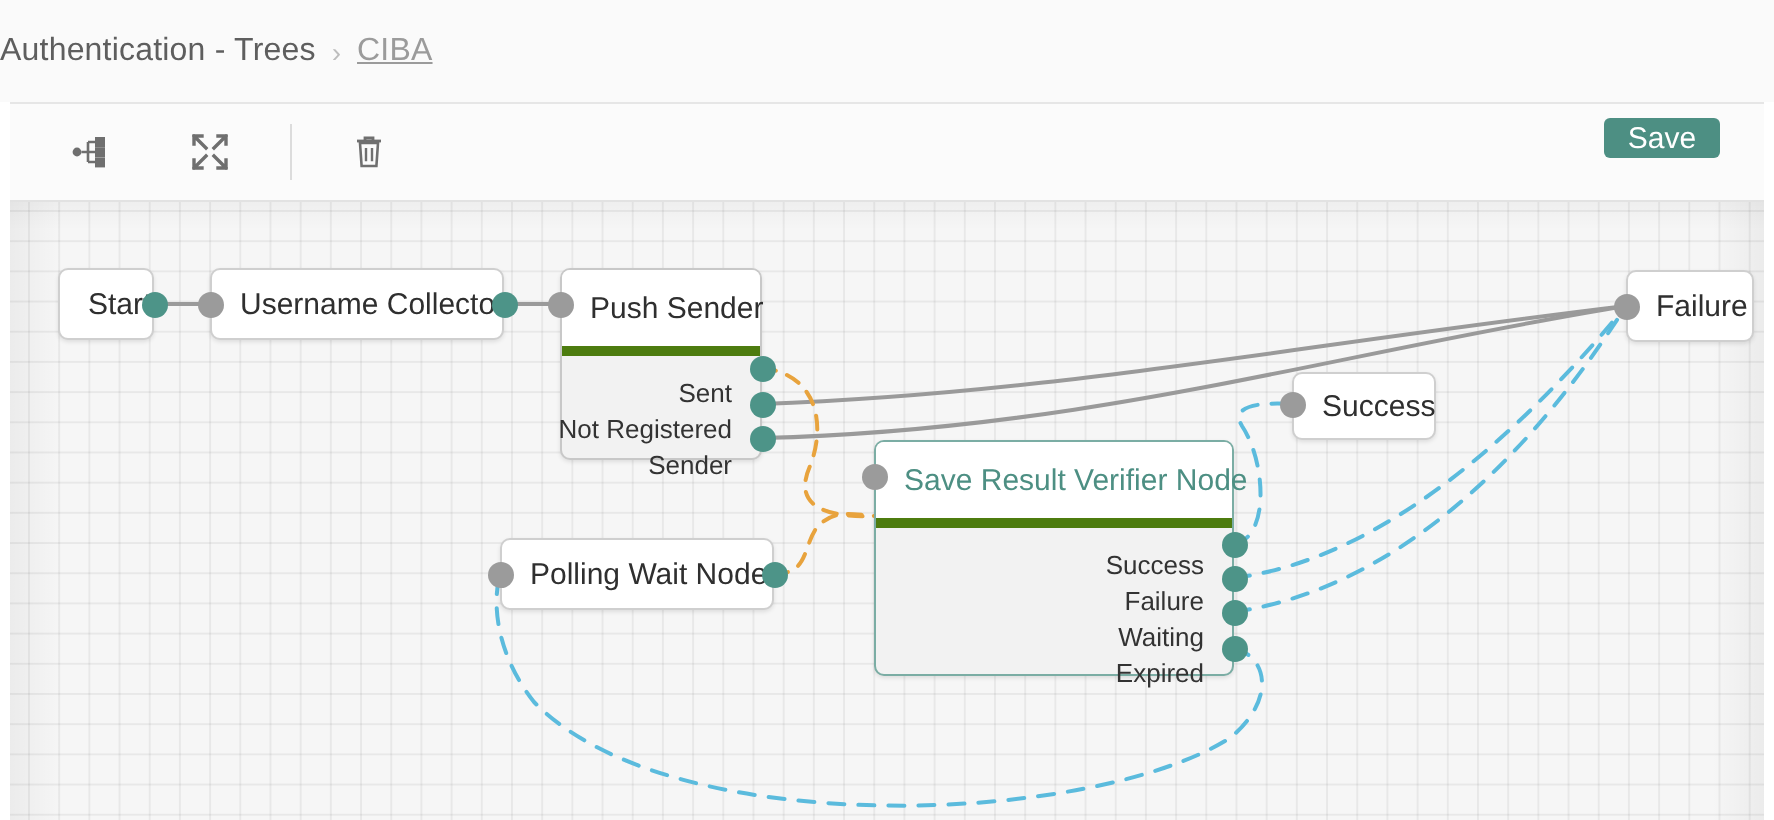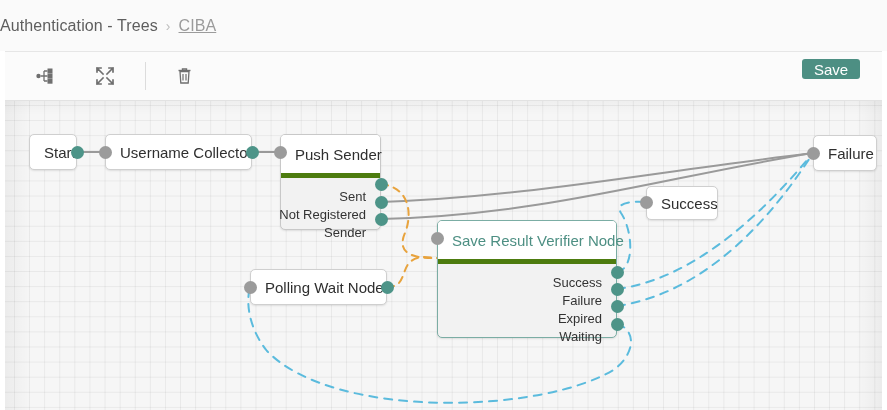--- a/index.html
+++ b/index.html
@@ -306,22 +306,22 @@
     <div class="conn gray" style="left:239px; top:180px;"></div>
     <div class="conn teal" style="left:376px; top:180px;"></div>
 
     <div class="node with-outputs selected" style="left:432px; top:119px; width:180px; height:118px;">
       <div class="node-head">
         <div class="node-title">Save Result Verifier Node</div>
       </div>
       <div class="out-list">
         <div class="out-row">Success</div>
         <div class="out-row">Failure</div>
+        <div class="out-row">Waiting</div>
         <div class="out-row">Expired</div>
-        <div class="out-row">Waiting</div>
       </div>
     </div>
     <div class="conn gray" style="left:426px; top:131px;"></div>
     <div class="conn teal" style="left:606px; top:165px;"></div>
     <div class="conn teal" style="left:606px; top:182px;"></div>
     <div class="conn teal" style="left:606px; top:199px;"></div>
     <div class="conn teal" style="left:606px; top:217px;"></div>
 
     <div class="node" style="left:641px; top:85px; width:72px; height:34px;">
       <div class="node-title">Success</div>

